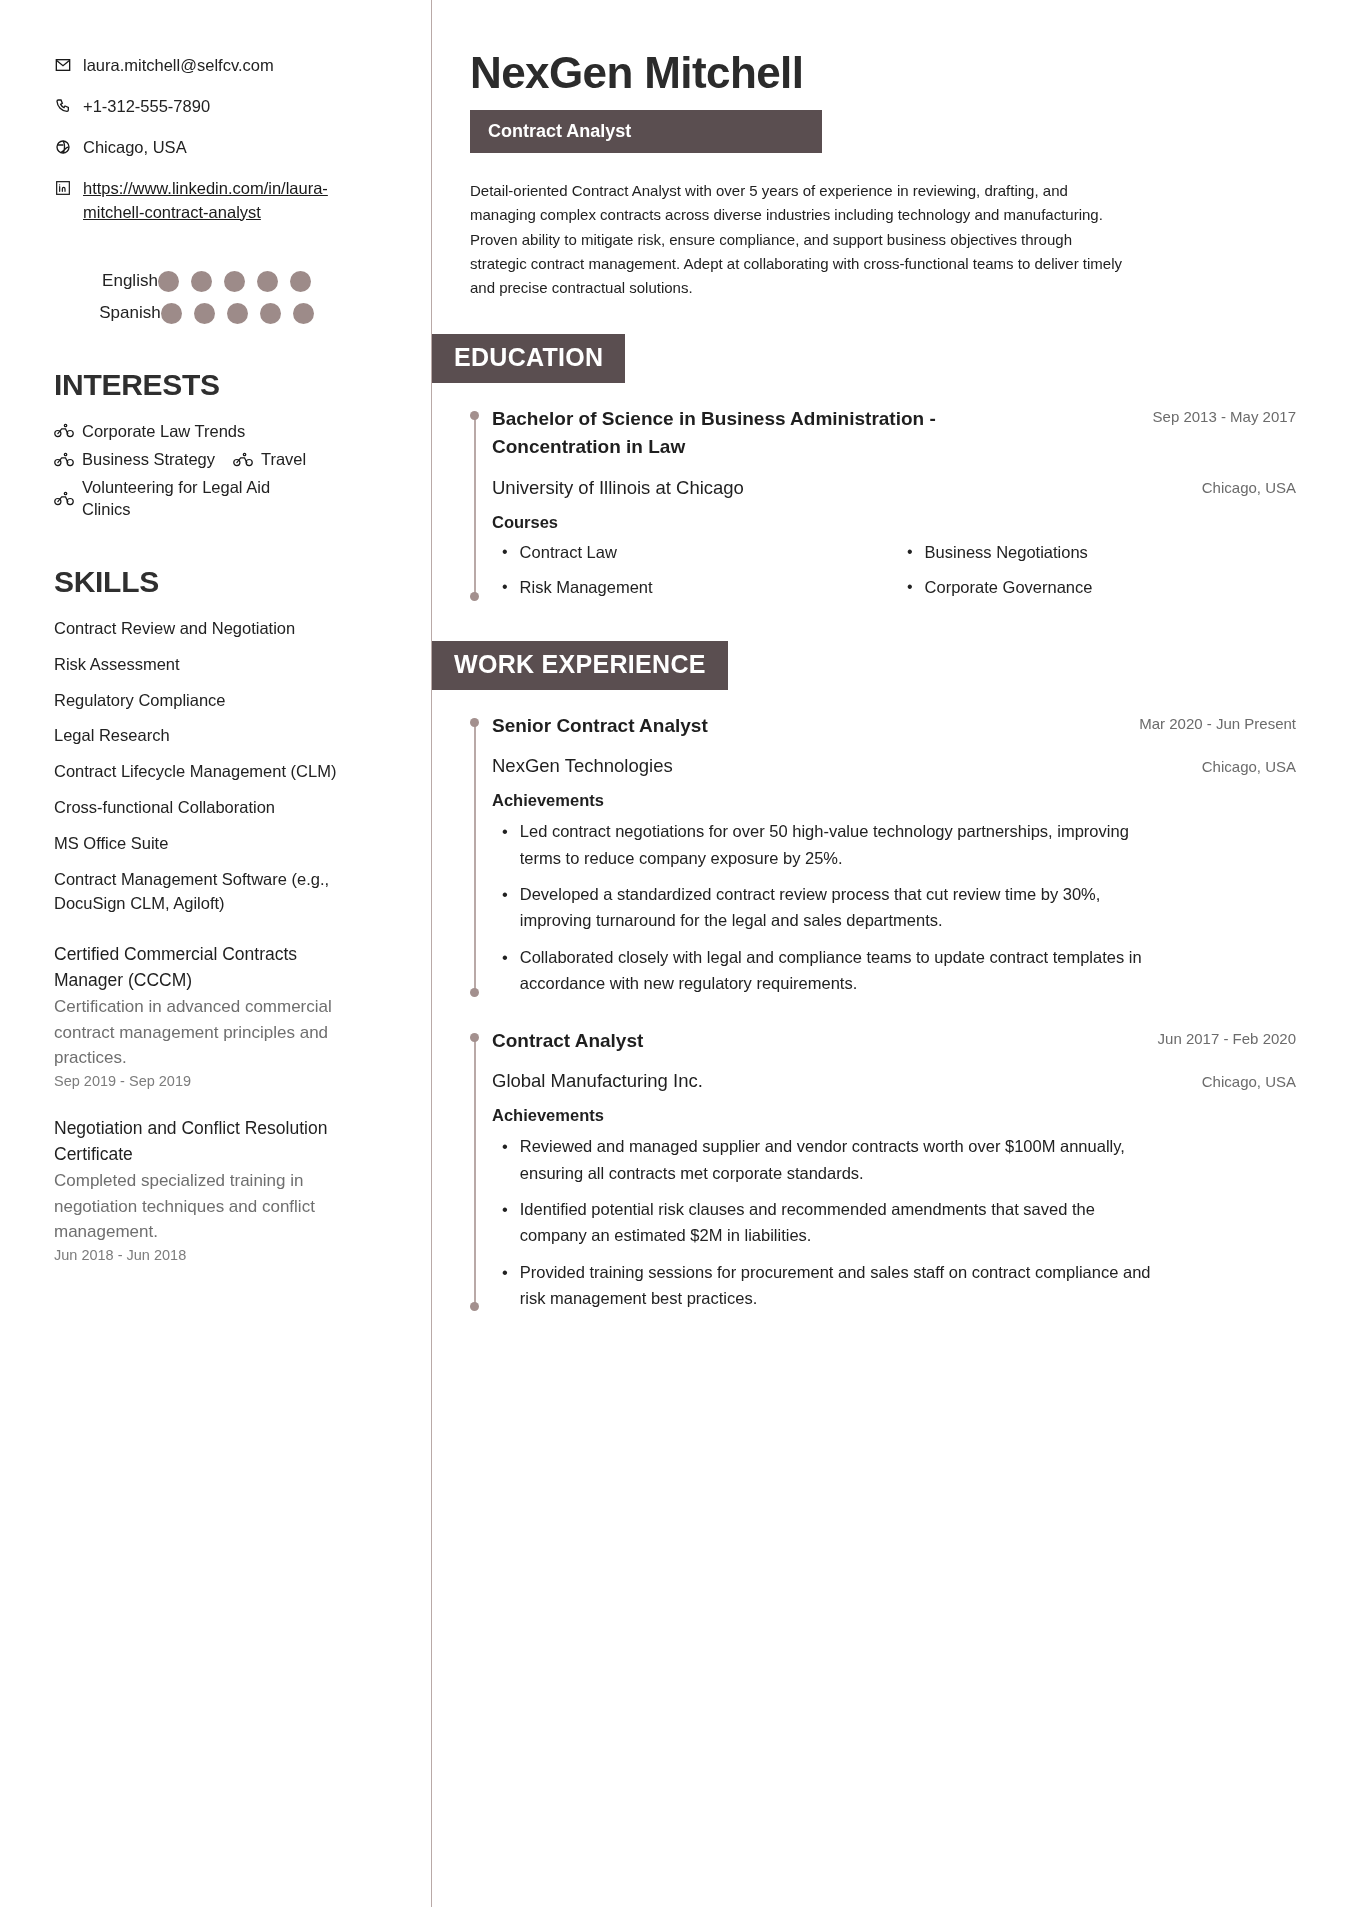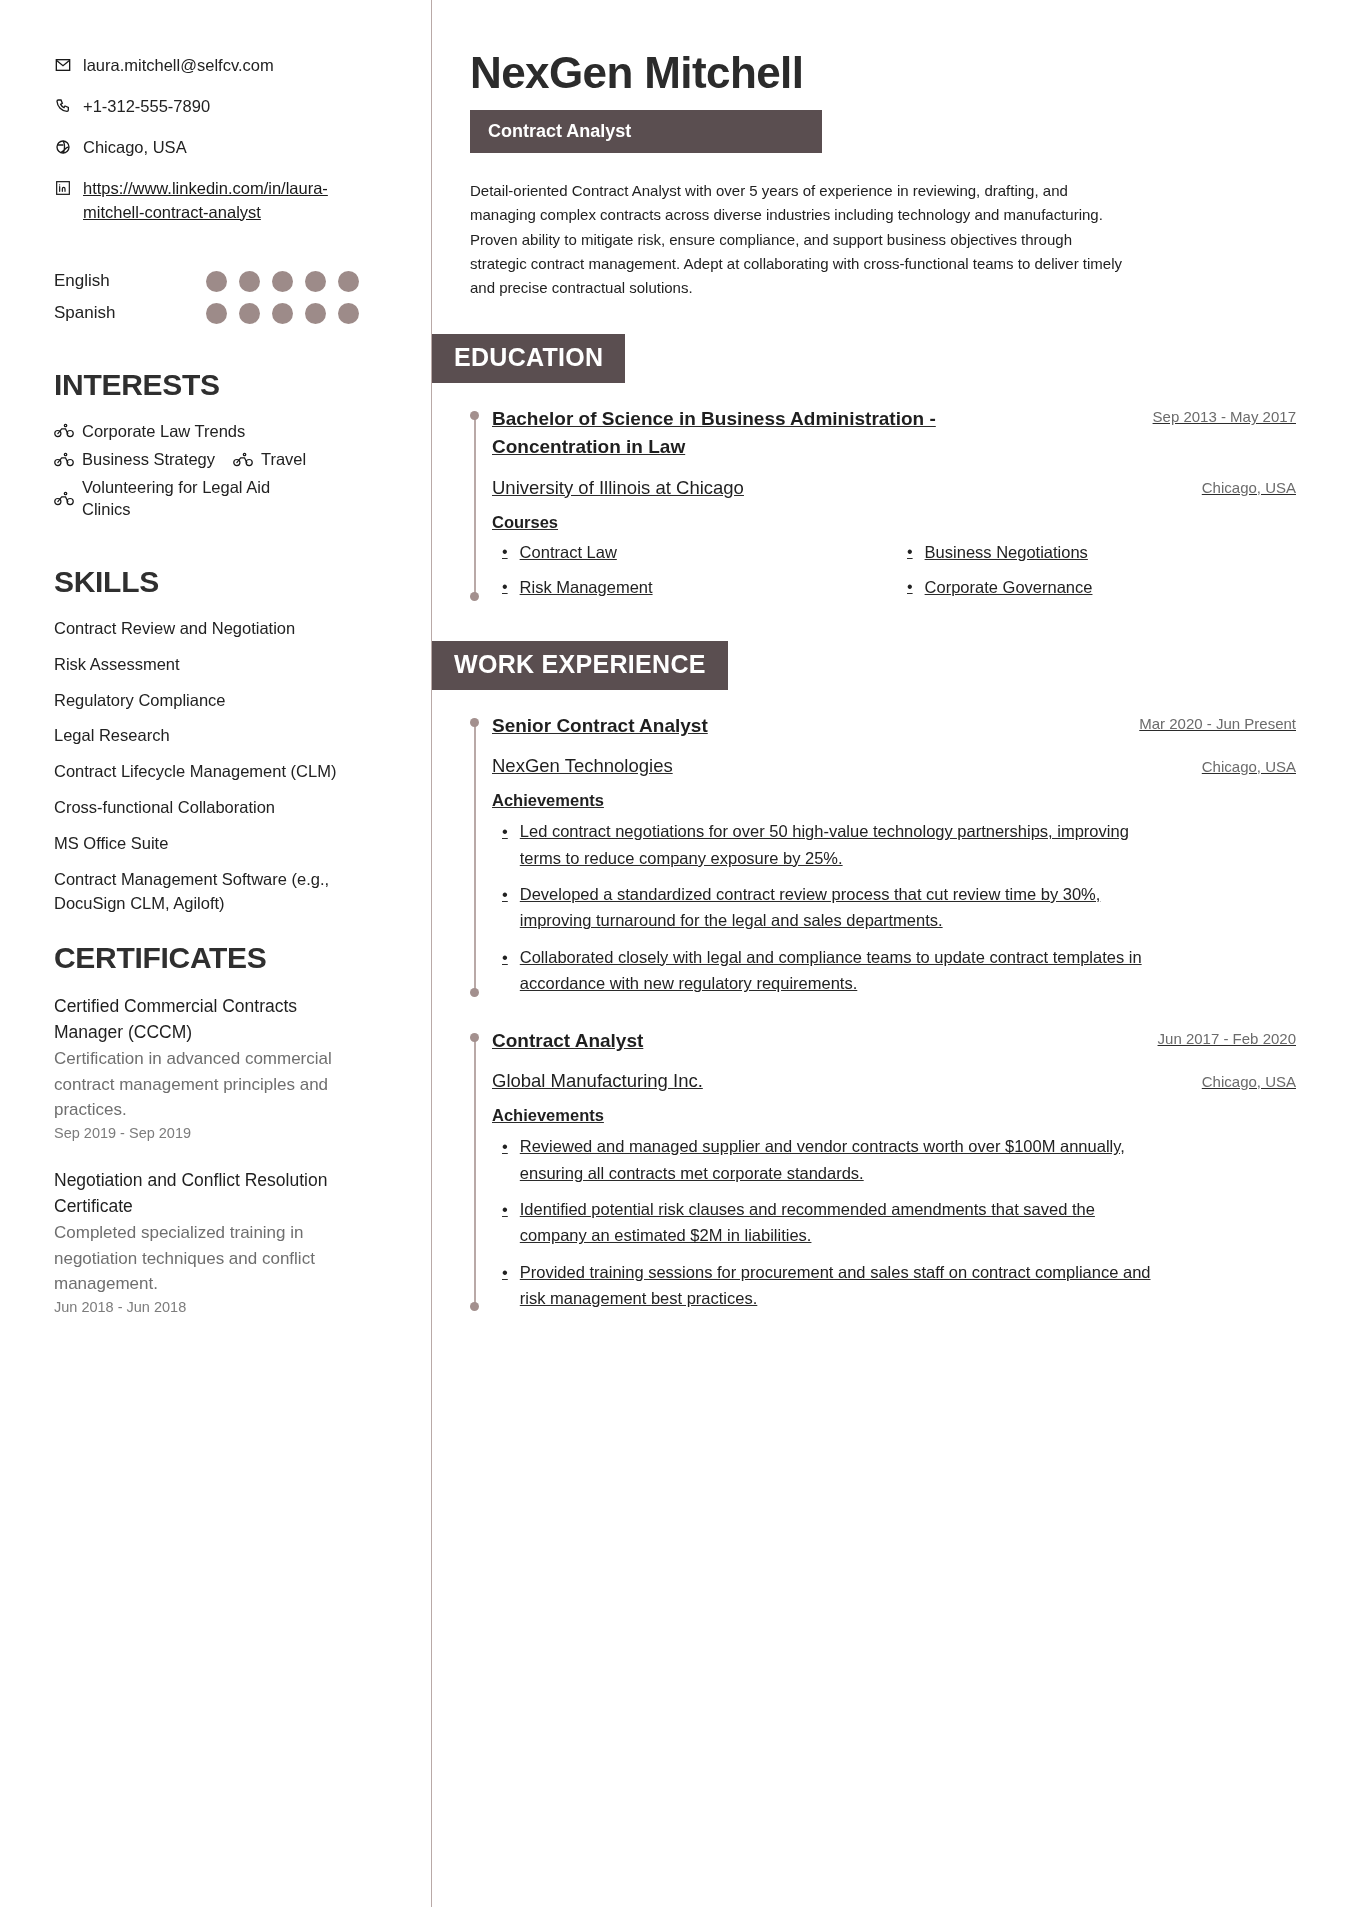--- a/index.html
+++ b/index.html
@@ -50,21 +50,21 @@
     letter-spacing: -0.3px;
     color: #2f2f2f;
     margin-bottom: 18px;
     margin-top: 4px;
   }
 
   
   .lang-row {
     display: flex;
     align-items: center;
-    justify-content: space-between;
+    justify-content: center;
     margin-bottom: 11px;
     font-size: 17px;
   }
   .lang-name { color: #222; }
   .dots { display: flex; gap: 12px; padding-right: 32px; }
   .dot { width: 21px; height: 21px; border-radius: 50%; background: #9d8b89; }
   .lang-block { margin-bottom: 44px; }
 
   
   .interests {
@@ -174,21 +174,21 @@
   }
   .tl-dot {
     position: absolute;
     left: 0px; top: 6px;
     width: 9px; height: 9px;
     border-radius: 50%;
     background: #a3908e;
   }
   .tl-dot.bottom { top: auto; bottom: 0px; }
 
-  .entry { position: relative; margin-bottom: 30px; text-decoration: underline; }
+  .entry { position: relative; margin-bottom: 30px; }
   .entry-head {
     display: flex;
     justify-content: space-between;
     align-items: flex-start;
     gap: 20px;
   }
   .entry-title {
     font-size: 19px;
     font-weight: 800;
     color: #1f1f1f;
@@ -380,21 +380,20 @@
       <div class="skill">Risk Assessment</div>
       <div class="skill">Regulatory Compliance</div>
       <div class="skill">Legal Research</div>
       <div class="skill">Contract Lifecycle Management (CLM)</div>
       <div class="skill">Cross-functional Collaboration</div>
       <div class="skill">MS Office Suite</div>
       <div class="skill">Contract Management Software (e.g., DocuSign CLM, Agiloft)</div>
     </div>
 
     <div>
-      <h2 class="side-heading">CERTIFICATES</h2>
       <div class="cert">
         <div class="cert-title">Certified Commercial Contracts Manager (CCCM)</div>
         <div class="cert-desc">Certification in advanced commercial contract management principles and practices.</div>
         <div class="cert-date">Sep 2019 - Sep 2019</div>
       </div>
       <div class="cert">
         <div class="cert-title">Negotiation and Conflict Resolution Certificate</div>
         <div class="cert-desc">Completed specialized training in negotiation techniques and conflict management.</div>
         <div class="cert-date">Jun 2018 - Jun 2018</div>
       </div>

